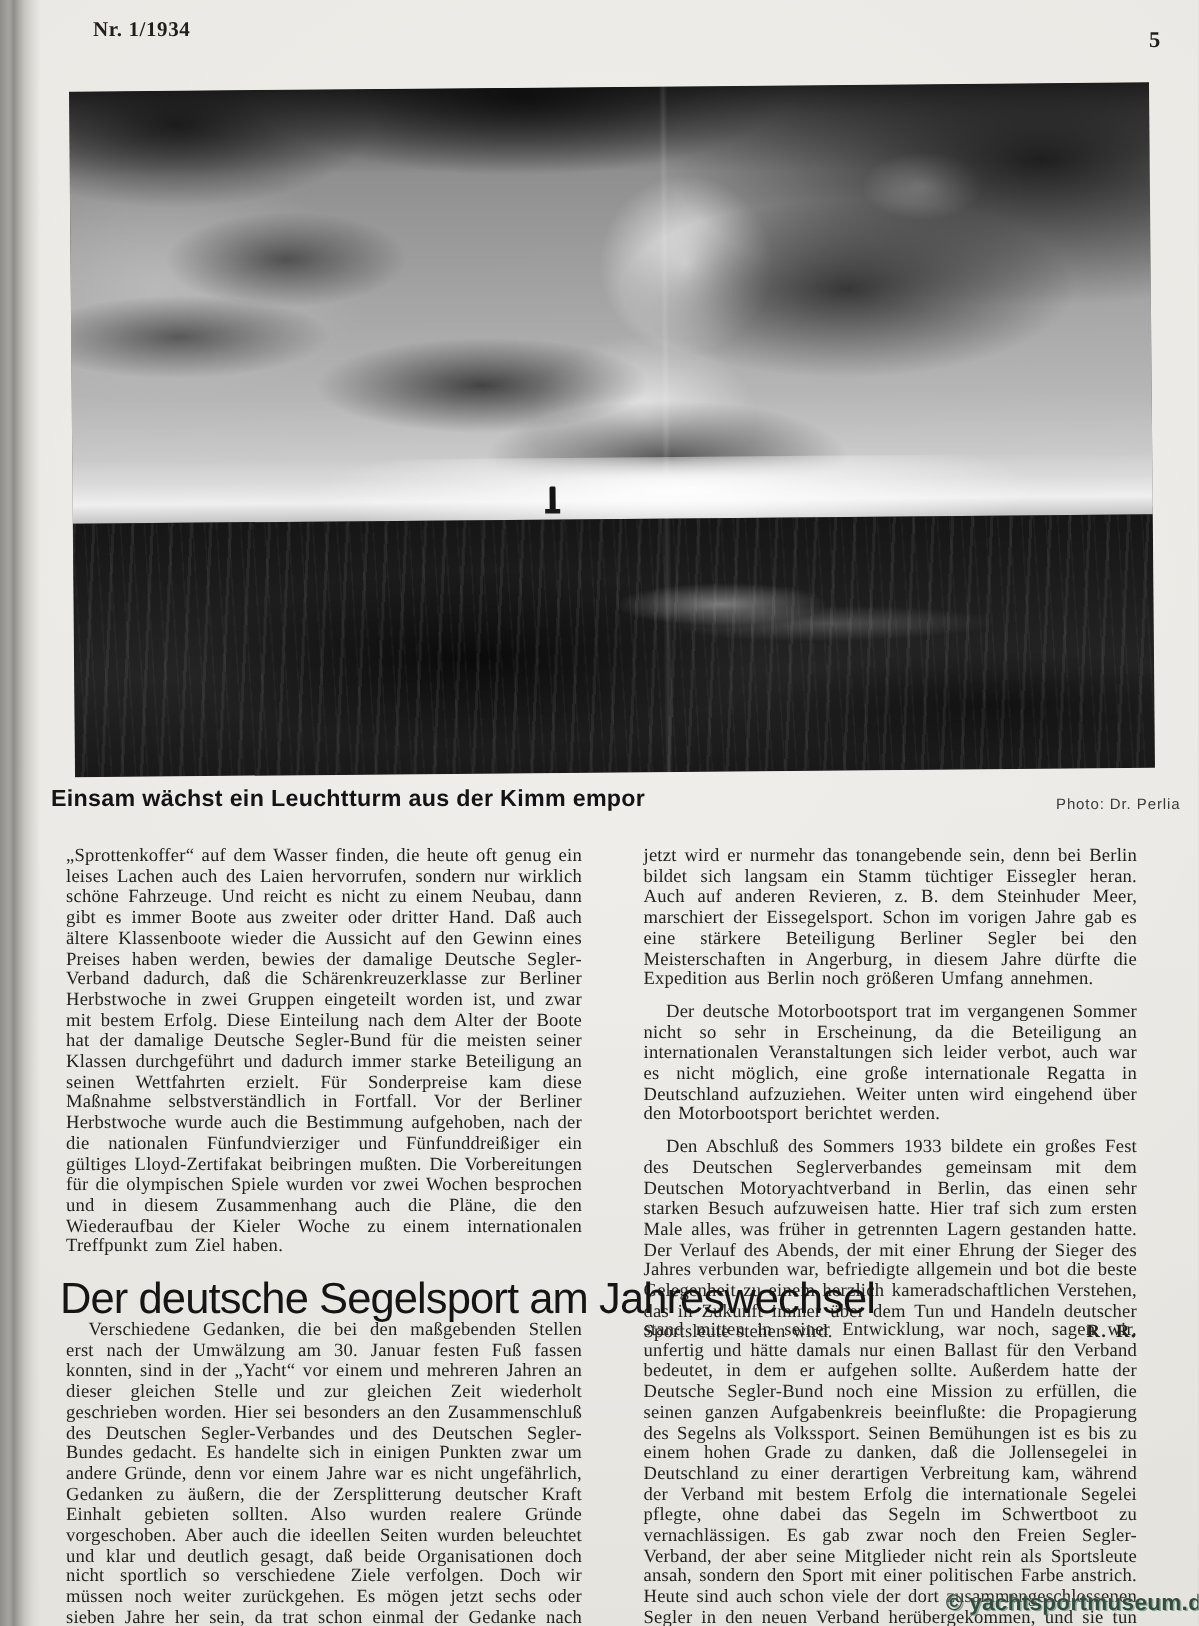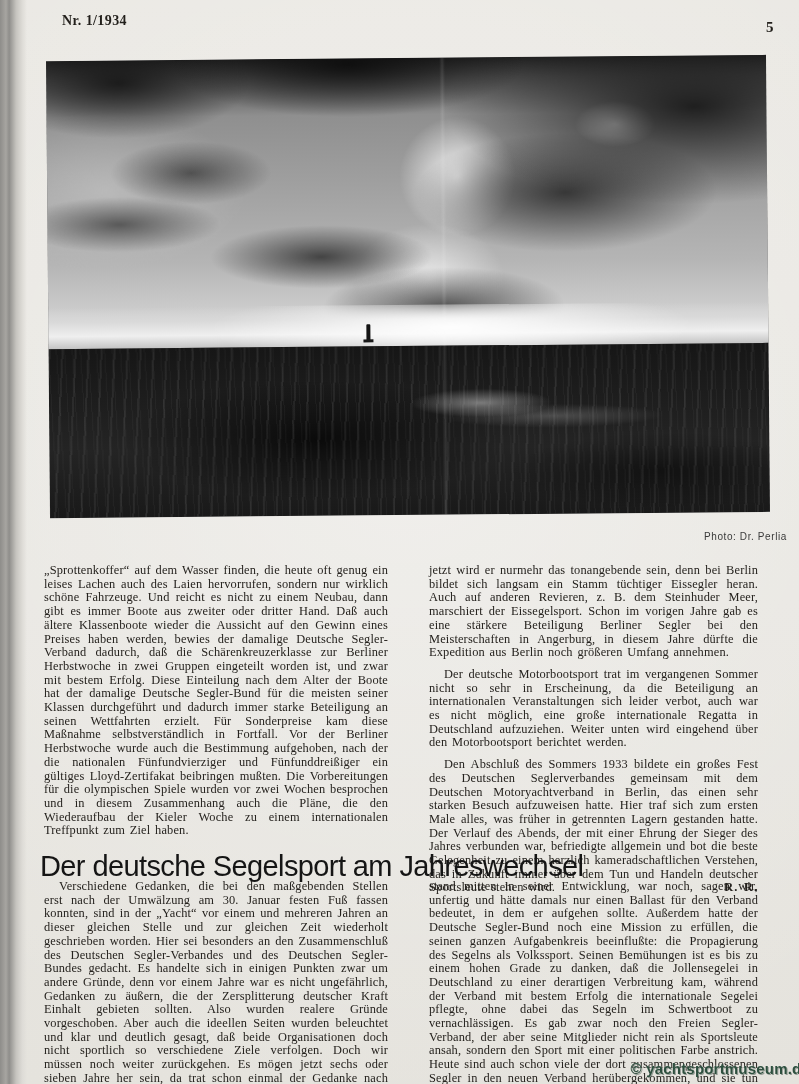--- a/index.html
+++ b/index.html
@@ -102,20 +102,21 @@
   <div class="pageno">5</div>
 
   <div class="photo">
     <div class="sky"></div>
     <div class="horizon"></div>
     <div class="sea"></div>
     <div class="fold"></div>
     <div class="lighthouse"></div>
   </div>
 
+  <div class="caption">Einsam wächst ein Leuchtturm aus der Kimm empor</div>
   <div class="credit">Photo: Dr. Perlia</div>
 
   <div class="col col-tl">
     <p>„Sprottenkoffer“ auf dem Wasser finden, die heute oft genug ein leises Lachen auch des Laien hervorrufen, sondern nur wirklich schöne Fahrzeuge. Und reicht es nicht zu einem Neubau, dann gibt es immer Boote aus zweiter oder dritter Hand. Daß auch ältere Klassenboote wieder die Aussicht auf den Gewinn eines Preises haben werden, bewies der damalige Deutsche Segler-Verband dadurch, daß die Schärenkreuzerklasse zur Berliner Herbstwoche in zwei Gruppen eingeteilt worden ist, und zwar mit bestem Erfolg. Diese Einteilung nach dem Alter der Boote hat der damalige Deutsche Segler-Bund für die meisten seiner Klassen durchgeführt und dadurch immer starke Beteiligung an seinen Wettfahrten erzielt. Für Sonderpreise kam diese Maßnahme selbstverständlich in Fortfall. Vor der Berliner Herbstwoche wurde auch die Bestimmung aufgehoben, nach der die nationalen Fünfundvierziger und Fünfunddreißiger ein gültiges Lloyd-Zertifakat beibringen mußten. Die Vorbereitungen für die olympischen Spiele wurden vor zwei Wochen besprochen und in diesem Zusammenhang auch die Pläne, die den Wiederaufbau der Kieler Woche zu einem internationalen Treffpunkt zum Ziel haben.</p>
   </div>
 
   <div class="col col-tr">
     <p>jetzt wird er nurmehr das tonangebende sein, denn bei Berlin bildet sich langsam ein Stamm tüchtiger Eissegler heran. Auch auf anderen Revieren, z. B. dem Steinhuder Meer, marschiert der Eissegelsport. Schon im vorigen Jahre gab es eine stärkere Beteiligung Berliner Segler bei den Meisterschaften in Angerburg, in diesem Jahre dürfte die Expedition aus Berlin noch größeren Umfang annehmen.</p>
     <p class="ind">Der deutsche Motorbootsport trat im vergangenen Sommer nicht so sehr in Erscheinung, da die Beteiligung an internationalen Veranstaltungen sich leider verbot, auch war es nicht möglich, eine große internationale Regatta in Deutschland aufzuziehen. Weiter unten wird eingehend über den Motorbootsport berichtet werden.</p>
     <p class="ind"><span>Den Abschluß des Sommers 1933 bildete ein großes Fest des Deutschen Seglerverbandes gemeinsam mit dem Deutschen Motoryachtverband in Berlin, das einen sehr starken Besuch aufzuweisen hatte. Hier traf sich zum ersten Male alles, was früher in getrennten Lagern gestanden hatte. Der Verlauf des Abends, der mit einer Ehrung der Sieger des Jahres verbunden war, befriedigte allgemein und bot die beste Gelegenheit zu einem herzlich kameradschaftlichen Verstehen, das in Zukunft immer über dem Tun und Handeln deutscher Sportsleute stehen wird.</span><span class="sig">R. R.</span></p>

